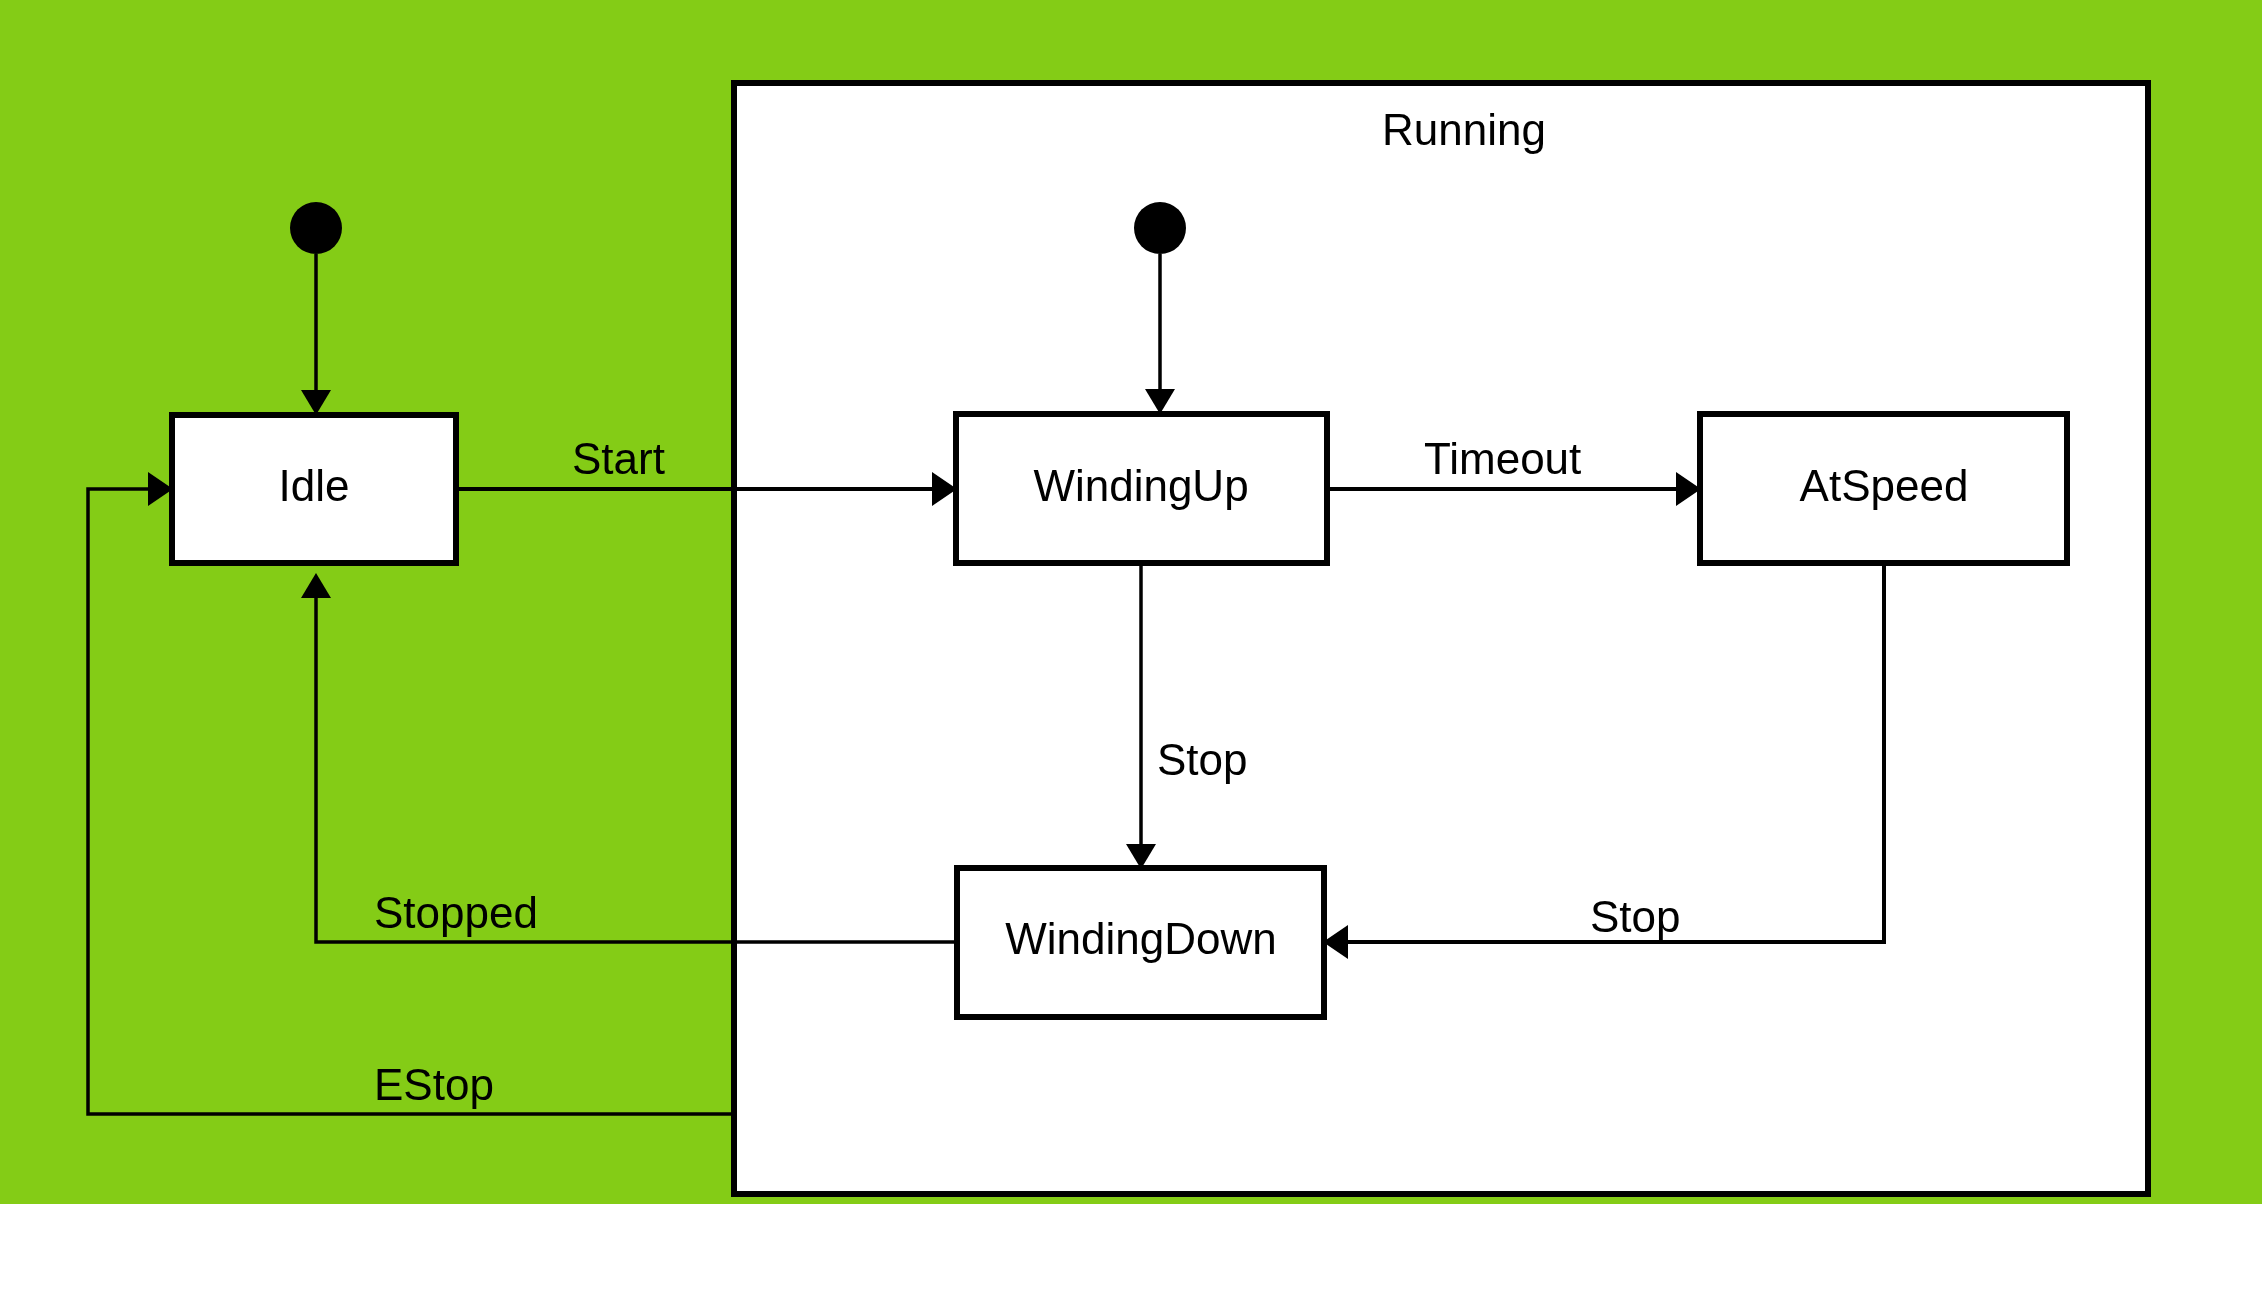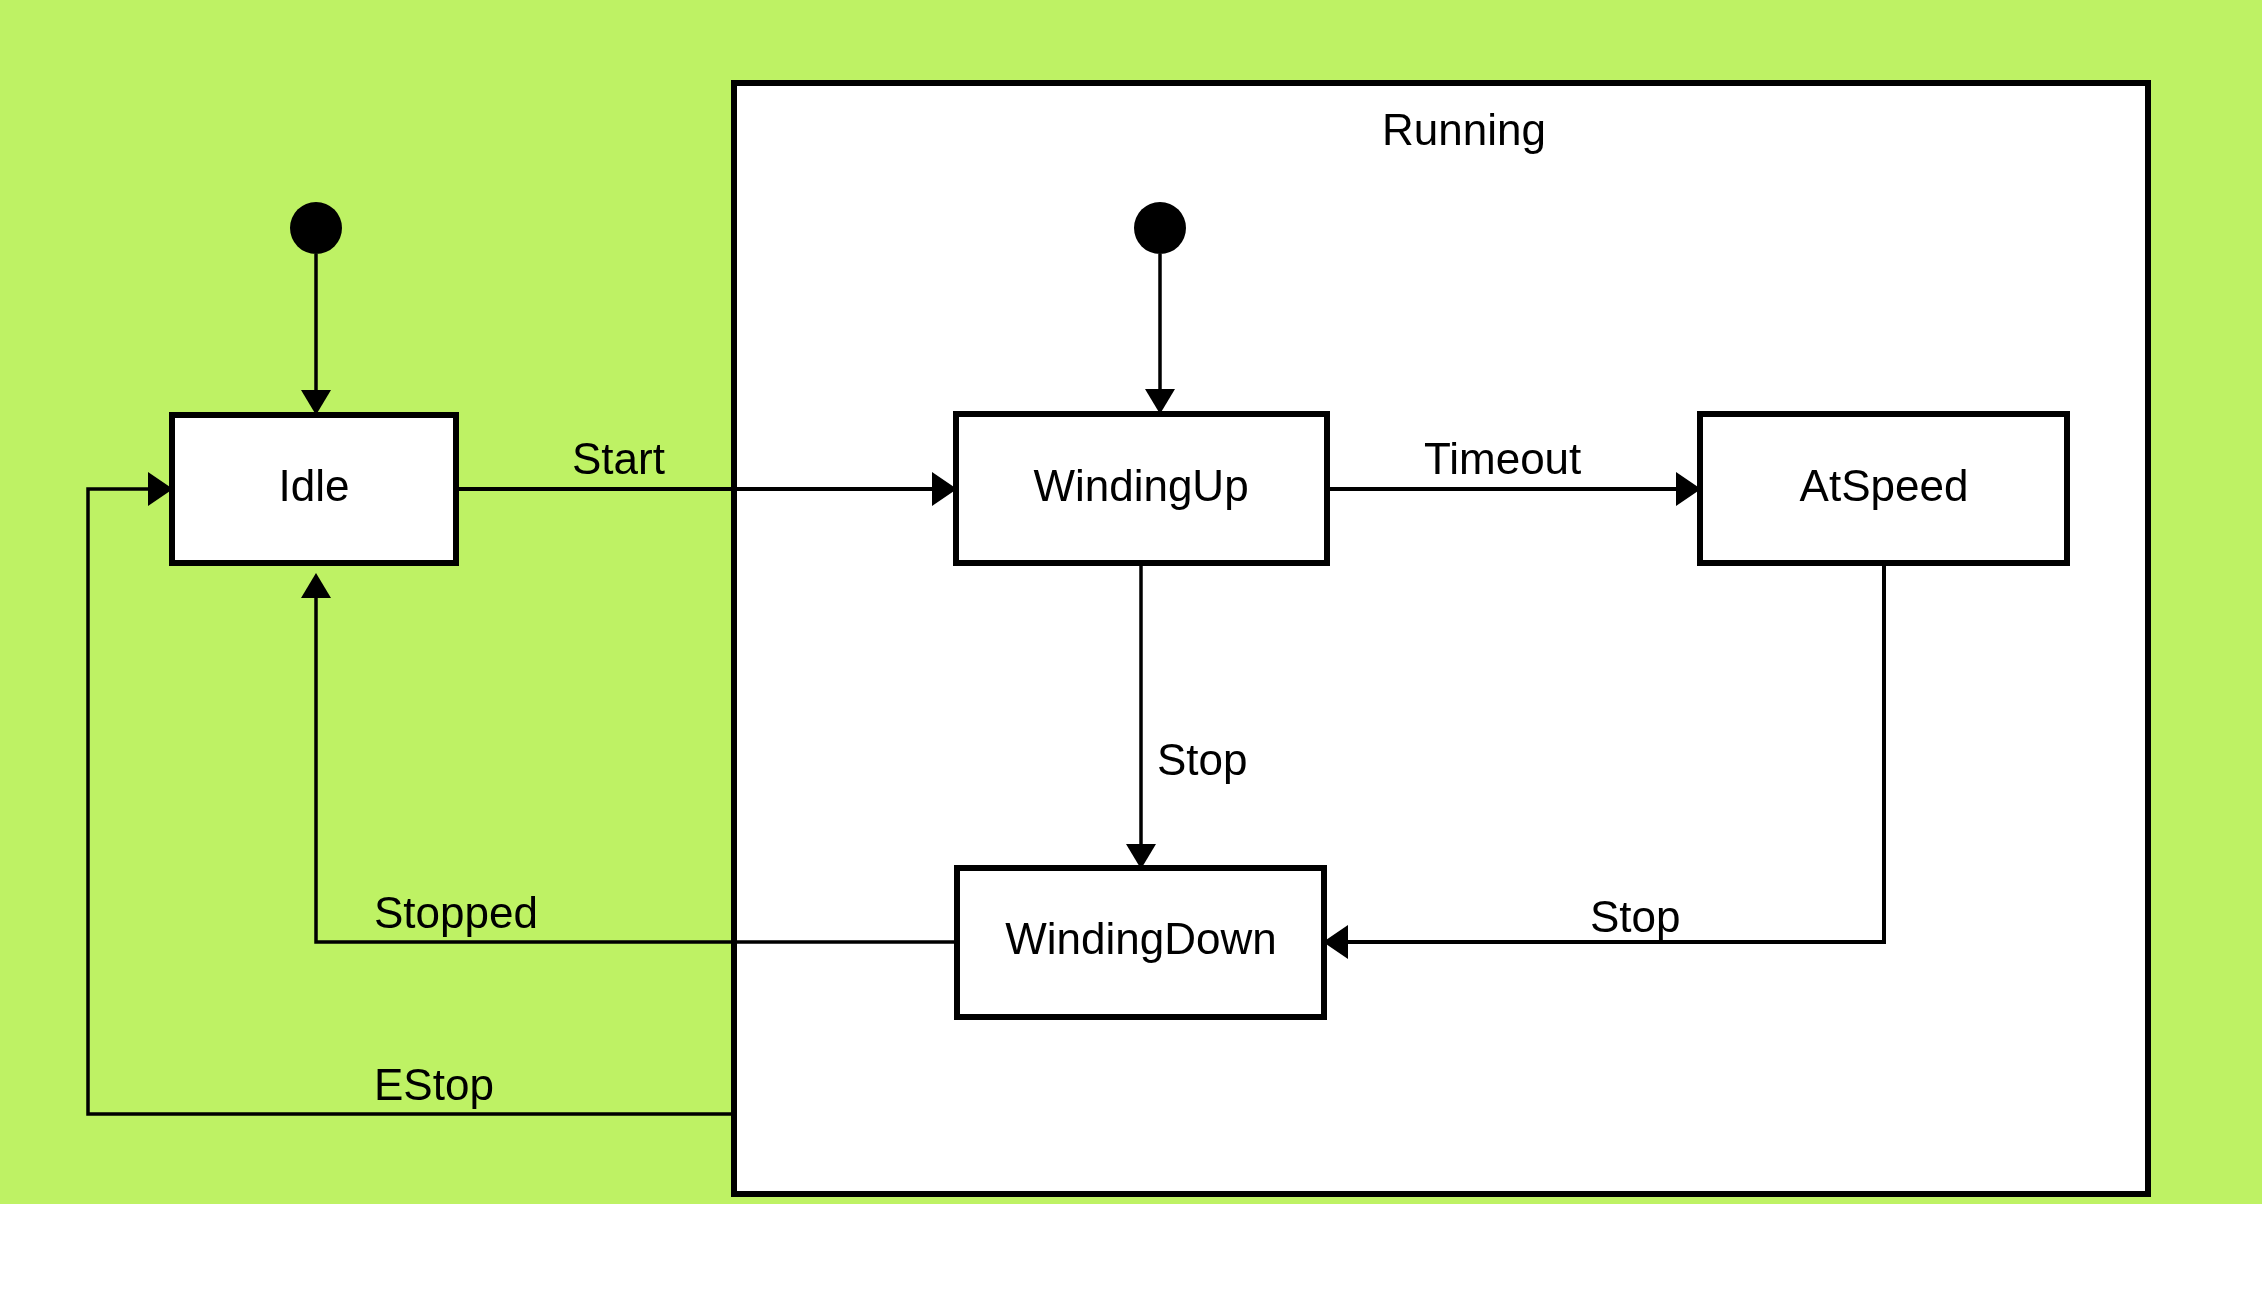--- a/index.html
+++ b/index.html
@@ -8,21 +8,21 @@
     padding: 0;
     background: #ffffff;
   }
   body {
     font-family: "Liberation Sans", "DejaVu Sans", sans-serif;
   }
   #diagram-root {
     position: relative;
     width: 2262px;
     height: 1204px;
-    background: #bef264;
+    background: #84cc16;
     overflow: hidden;
   }
   svg#state-diagram {
     display: block;
     width: 2262px;
     height: 1294px;
   }
   .state-box {
     fill: #ffffff;
     stroke: #000000;

